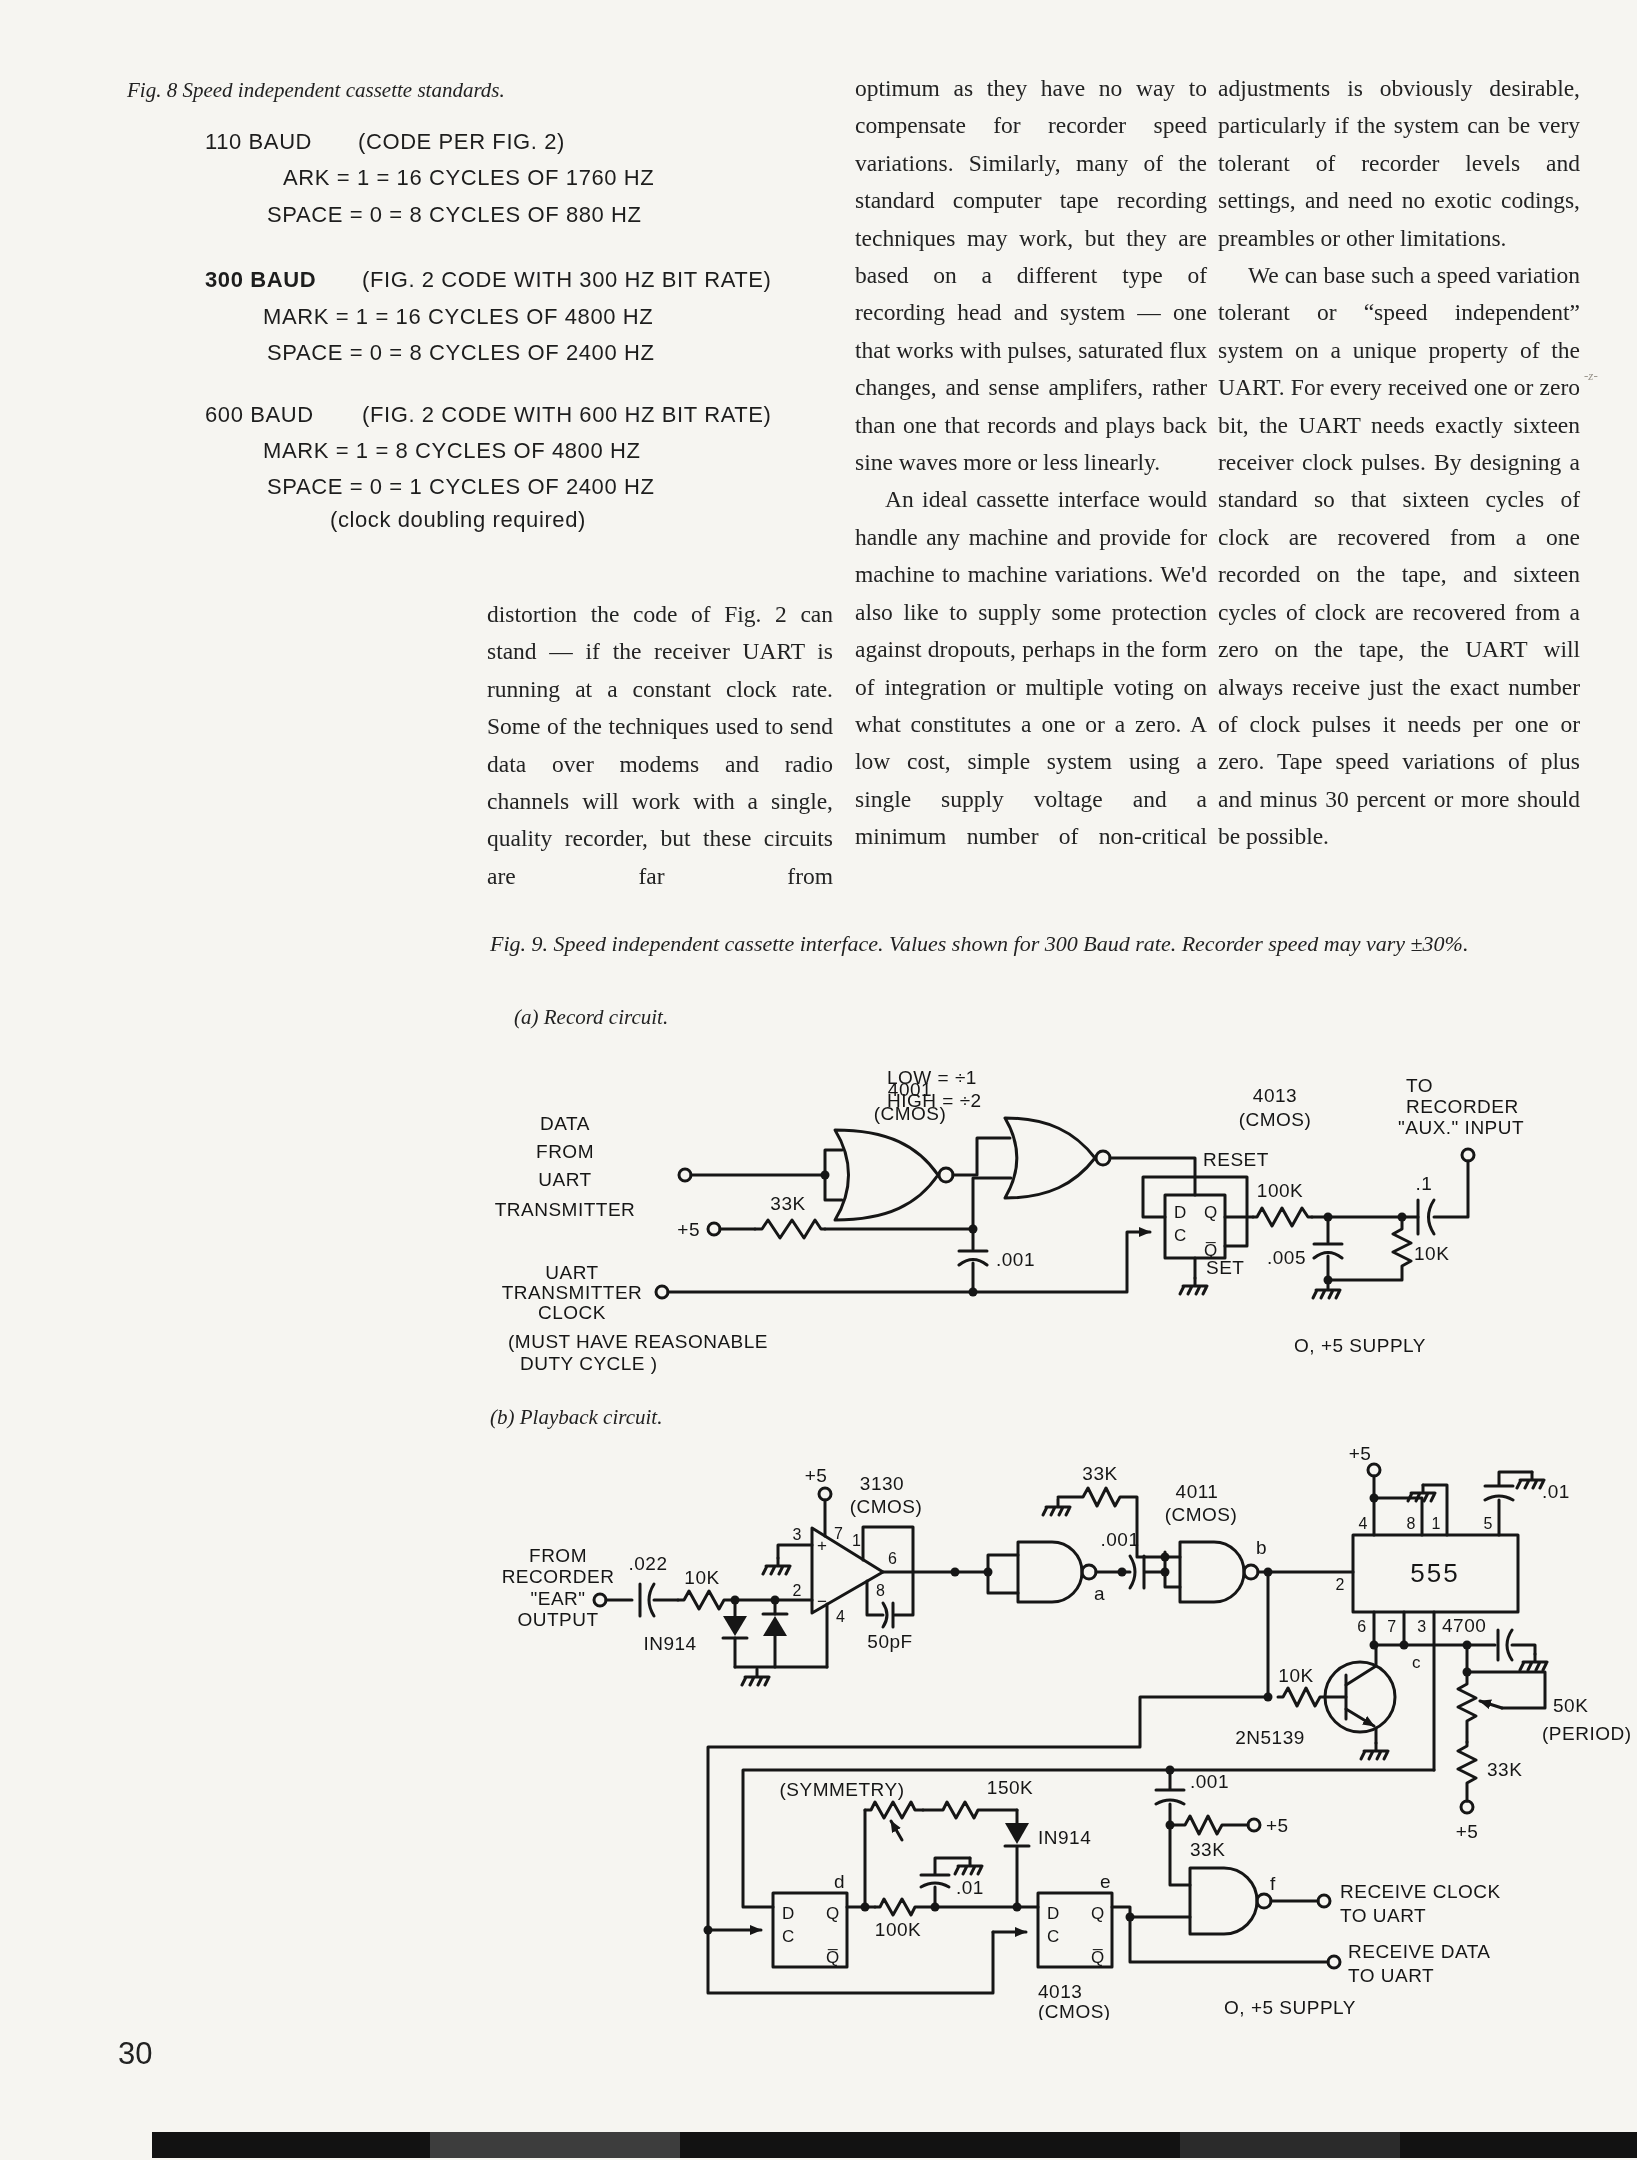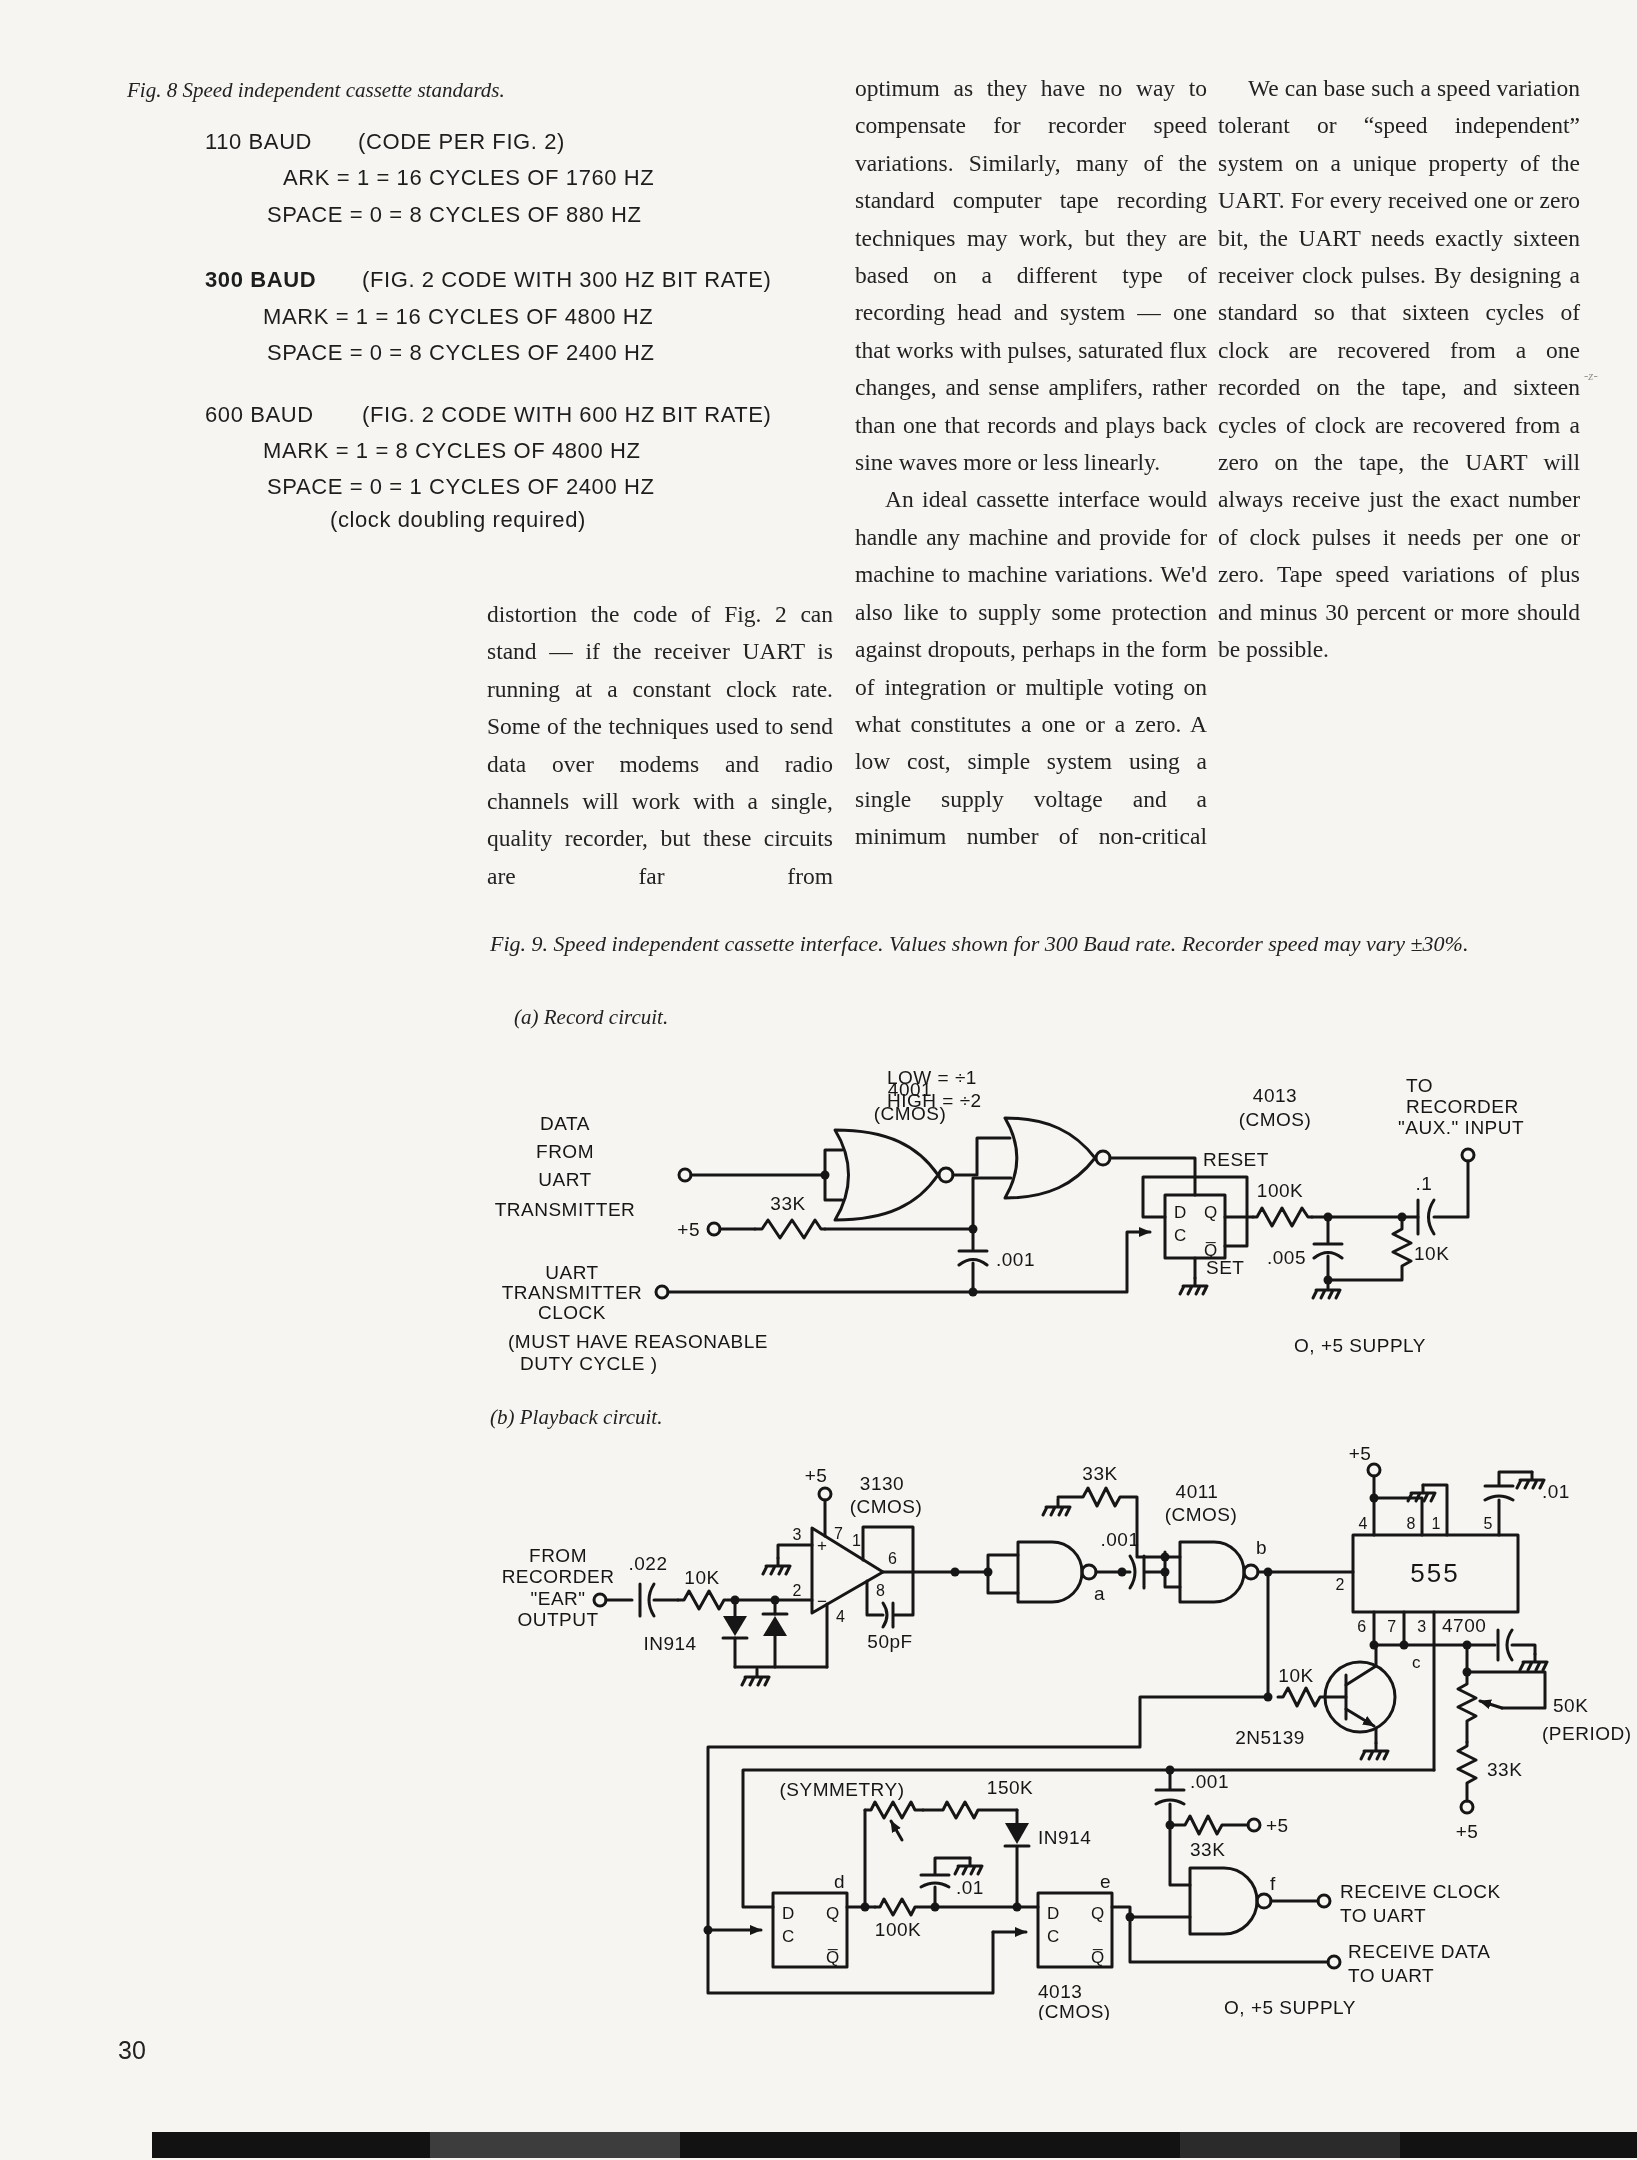--- a/index.html
+++ b/index.html
@@ -14,21 +14,21 @@
   .indent{text-indent:30px;}
   .jlast{text-align-last:justify;}
   .fig9cap{position:absolute;font-family:"Liberation Serif",serif;font-style:italic;font-size:22px;
         line-height:31px;color:#222;text-align:justify;}
   svg text{font-family:"Liberation Sans",sans-serif;font-size:19px;fill:#161616;letter-spacing:.5px;}
   svg .t17{font-size:17px;}
   svg .t16{font-size:16px;}
   svg .t26{font-size:26px;letter-spacing:2px;}
   svg .st{stroke:#161616;stroke-width:3;fill:none;stroke-linecap:round;stroke-linejoin:round;}
   svg .fl{fill:#161616;stroke:none;}
-  .pageno{font-size:25px;color:#222;}
+  .pageno{font-size:31px;color:#222;}
   .bar{position:absolute;background:#121212;}
   .barlite{position:absolute;background:#3d3d3d;}
   .artifact{font-family:"Liberation Serif",serif;font-style:italic;font-size:13px;color:#979289;}
 </style>
 </head>
 <body>
 
 <div id="page">
 
   <div class="abs figcap" style="left:127px;top:78px;">Fig. 8 Speed independent cassette standards.</div>
@@ -47,20 +47,21 @@
   <div class="abs spec" style="left:330px;top:507px;">(clock doubling required)</div>
 
   <div class="body jlast" style="left:487px;top:596px;width:346px;">
     <p>distortion the code of Fig. 2 can stand — if the receiver UART is running at a constant clock rate. Some of the techniques used to send data over modems and radio channels will work with a single, quality recorder, but these circuits are far from</p>
   </div>
   <div class="body" style="left:855px;top:70px;width:352px;">
     <p>optimum as they have no way to compensate for recorder speed variations. Similarly, many of the standard computer tape recording techniques may work, but they are based on a different type of recording head and system — one that works with pulses, saturated flux changes, and sense amplifers, rather than one that records and plays back sine waves more or less linearly.</p>
     <p class="indent jlast">An ideal cassette interface would handle any machine and provide for machine to machine variations. We'd also like to supply some protection against dropouts, perhaps in the form of integration or multiple voting on what constitutes a one or a zero. A low cost, simple system using a single supply voltage and a minimum number of non-critical</p>
   </div>
   <div class="body" style="left:1218px;top:70px;width:362px;">
+    <p>adjustments is obviously desirable, particularly if the system can be very tolerant of recorder levels and settings, and need no exotic codings, preambles or other limitations.</p>
     <p class="indent">We can base such a speed variation tolerant or “speed independent” system on a unique property of the UART. For every received one or zero bit, the UART needs exactly sixteen receiver clock pulses. By designing a standard so that sixteen cycles of clock are recovered from a one recorded on the tape, and sixteen cycles of clock are recovered from a zero on the tape, the UART will always receive just the exact number of clock pulses it needs per one or zero. Tape speed variations of plus and minus 30 percent or more should be possible.</p>
   </div>
 
   <div class="abs artifact" style="left:1584px;top:368px;">-z-</div>
 
   <div class="fig9cap" style="left:490px;top:928px;width:1095px;font-style:italic;">Fig. 9. Speed independent cassette interface. Values shown for 300 Baud rate. Recorder speed may vary ±30%.</div>
   <div class="abs figcap" style="left:490px;top:1005px;margin-left:24px;">(a) Record circuit.</div>
   <div class="abs figcap" style="left:490px;top:1405px;">(b) Playback circuit.</div>
 
   <svg class="abs" style="left:490px;top:1050px;" width="1080" height="340" viewBox="0 0 1080 340">

